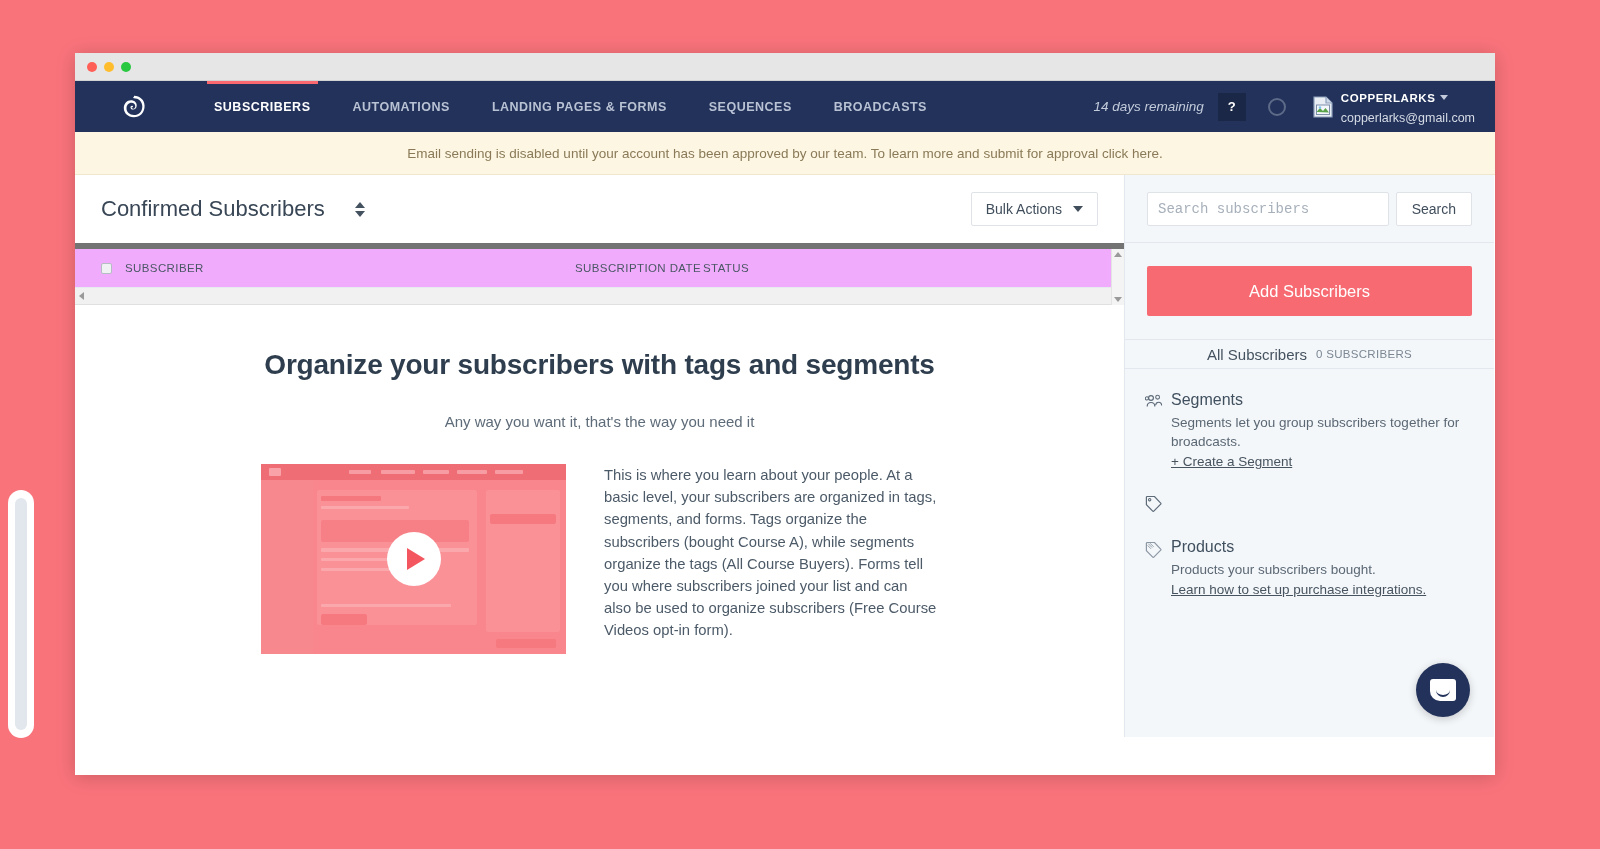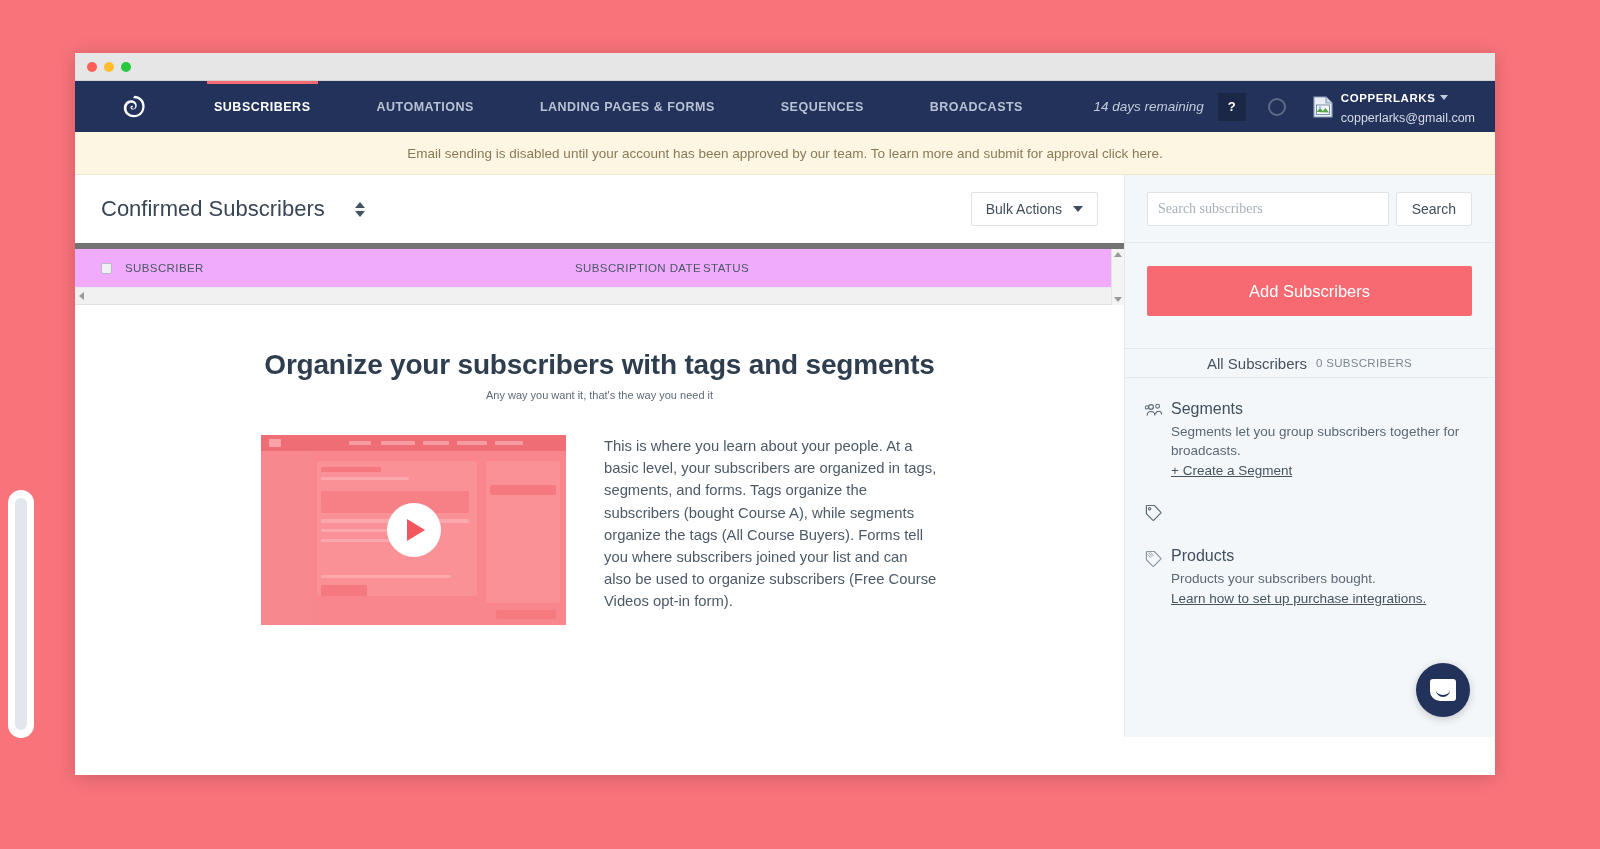--- a/index.html
+++ b/index.html
@@ -39,21 +39,21 @@
     align-items: center;
     position: relative;
   }
   .logo-wrap {
     width: 118px;
     display: flex; align-items: center; justify-content: center;
   }
   .logo-mark {
     width: 26px; height: 26px;
   }
-  .nav-items { display: flex; align-items: stretch; height: 51px; gap: 24px; }
+  .nav-items { display: flex; align-items: stretch; height: 51px; }
   .nav-item {
     display: flex; align-items: center;
     padding: 0 21px;
     color: #b9c2d4;
     font-size: 12.5px;
     font-weight: bold;
     letter-spacing: 0.5px;
     cursor: pointer;
     position: relative;
     white-space: nowrap;
@@ -275,22 +275,22 @@
     padding: 44px 0 0 0;
     text-align: center;
   }
   .es-title {
     font-size: 28px;
     font-weight: bold;
     color: #2f3e4e;
     letter-spacing: -0.2px;
   }
   .es-sub {
-    margin-top: 8px;
-    font-size: 11px;
+    margin-top: 32px;
+    font-size: 15px;
     color: #5e6b78;
   }
   .es-body {
     margin-top: 34px;
     display: flex;
     justify-content: center;
     gap: 38px;
     padding: 0 26px;
   }
 
@@ -344,21 +344,21 @@
     border-bottom: 1px solid #e3e8ee;
   }
   .search-input {
     flex: 1;
     height: 34px;
     border: 1px solid #dfe3e8;
     background: #ffffff;
     padding: 0 10px;
     font-size: 14px;
     color: #404e5c;
-    font-family: Liberation Serif, serif;
+    font-family: Liberation Mono, monospace;
     border-radius: 2px;
     outline: none;
   }
   .search-input::placeholder { color: #a7b0ba; }
   .search-btn {
     margin-left: 7px;
     height: 34px;
     padding: 0 15px;
     border: 1px solid #dfe3e8;
     background: #ffffff;
@@ -374,21 +374,21 @@
     height: 50px;
     background: #f76a72;
     color: #ffffff;
     font-size: 16.5px;
     border: none;
     cursor: pointer;
     border-radius: 2px;
     font-family: "Liberation Sans", sans-serif;
   }
   .all-subs {
-    margin-top: 32px;
+    margin-top: 23px;
     height: 30px;
     border-top: 1px solid #e3e8ee;
     border-bottom: 1px solid #e3e8ee;
     display: flex; align-items: center; justify-content: center;
     gap: 9px;
     cursor: pointer;
   }
   .all-subs-label { font-size: 15px; color: #44525f; }
   .all-subs-count { font-size: 11.5px; color: #7b8793; letter-spacing: 0.3px; }
 

